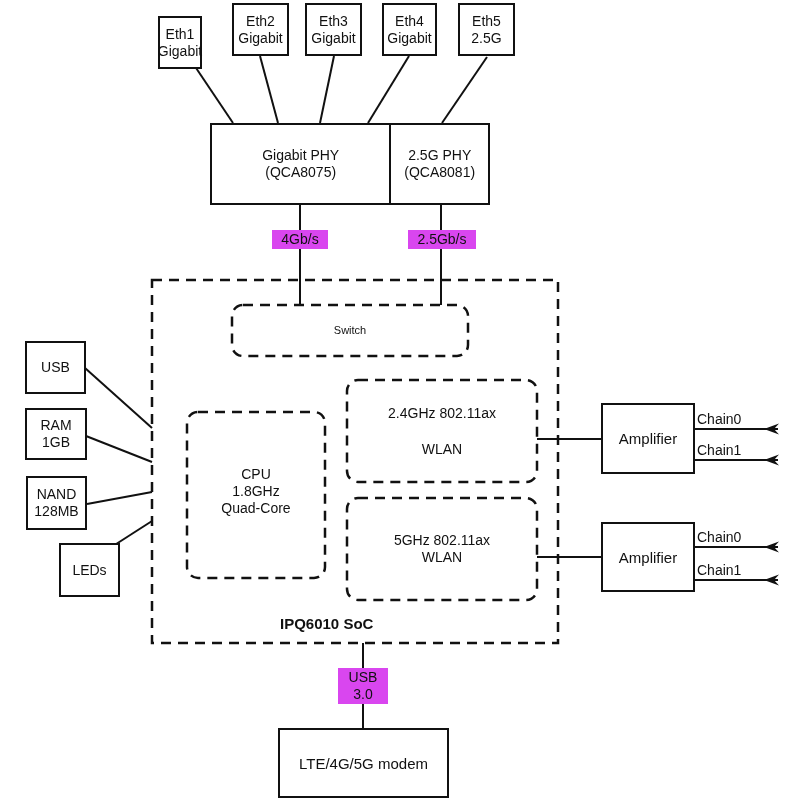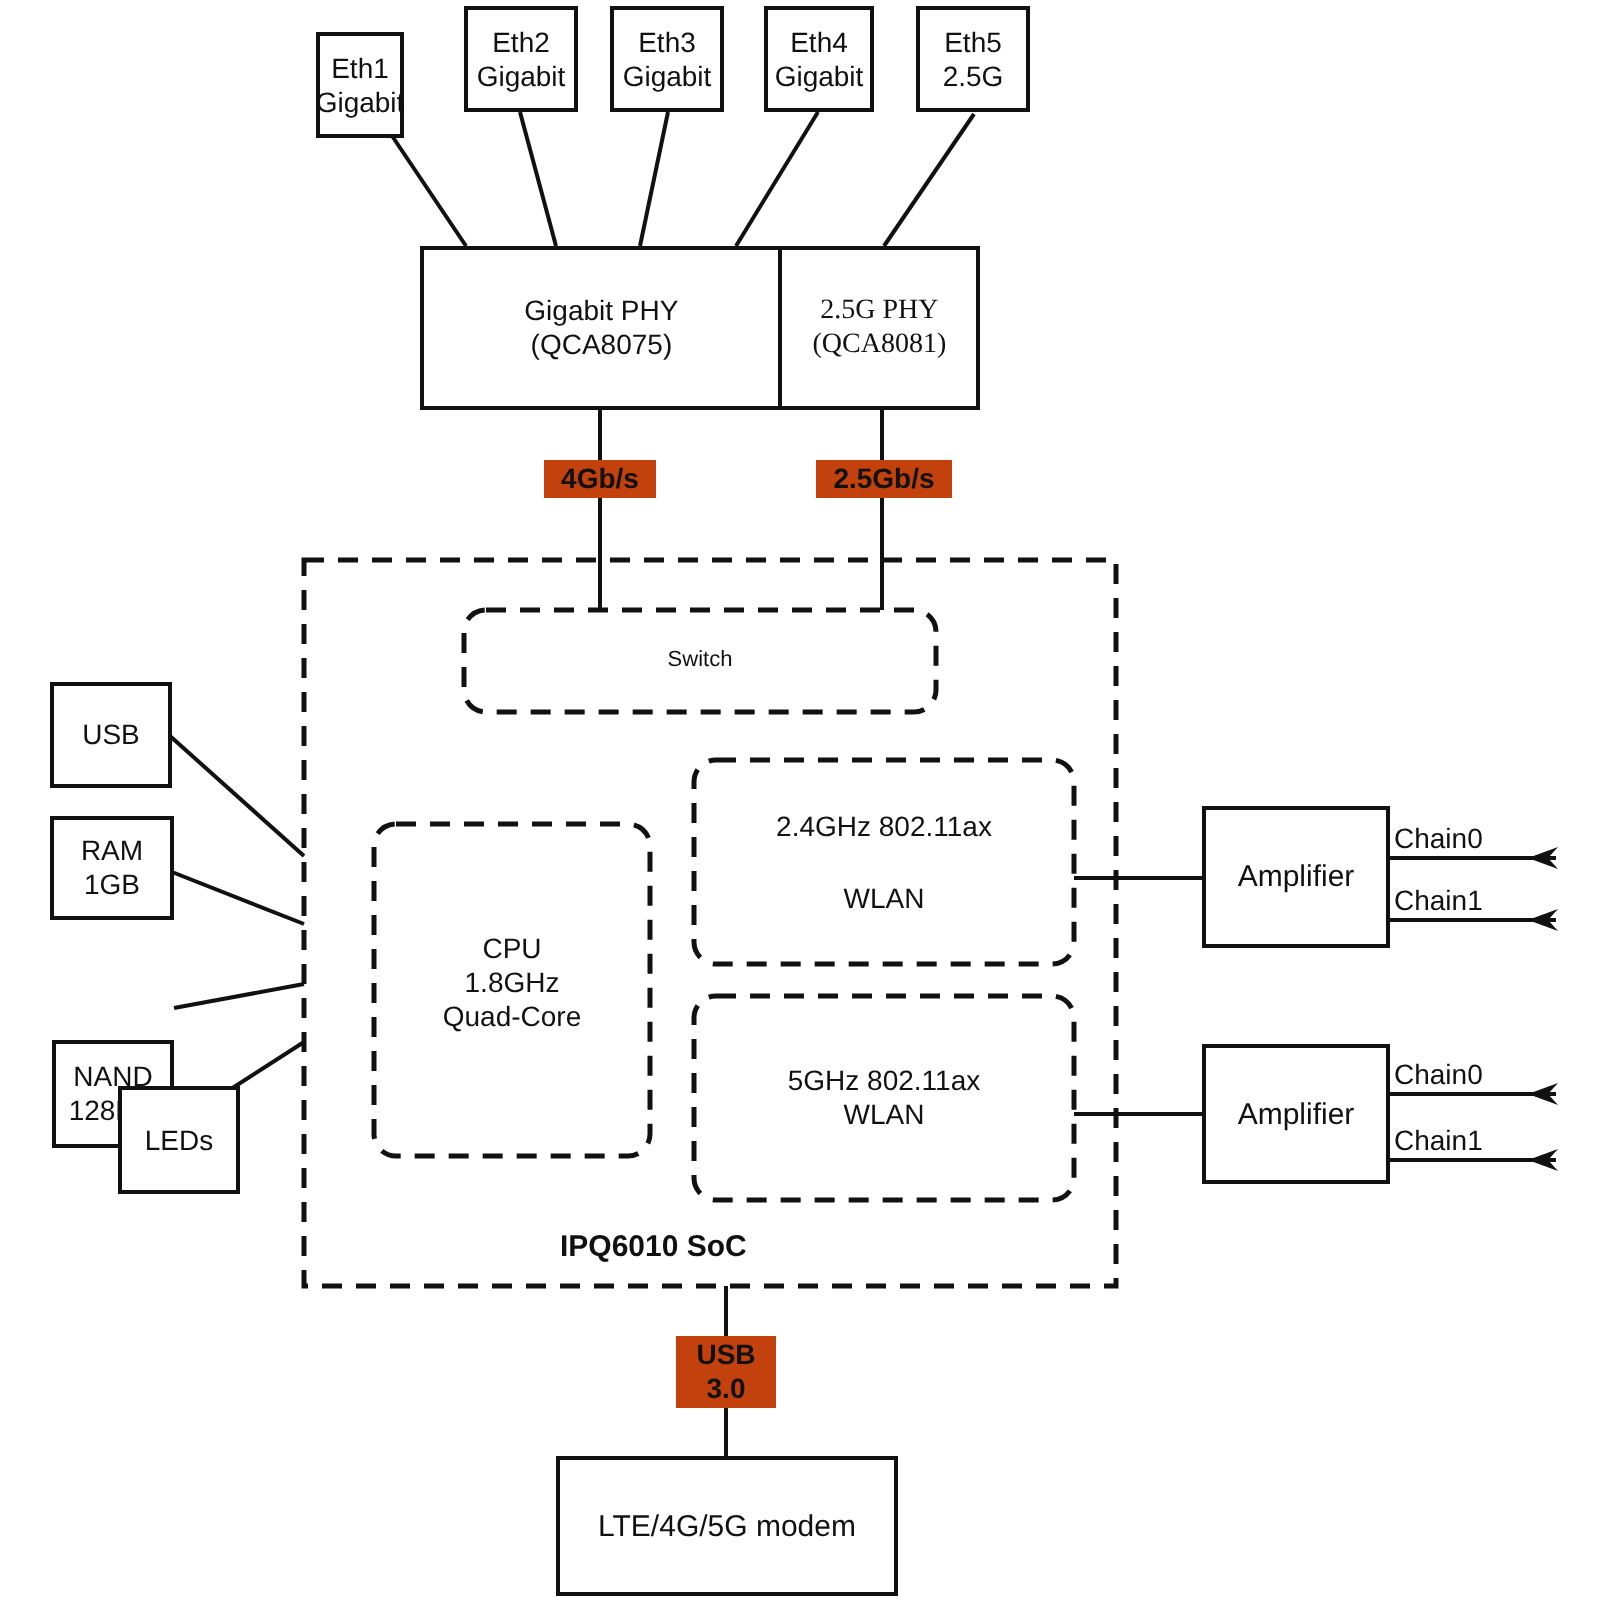--- a/index.html
+++ b/index.html
@@ -30,27 +30,27 @@
     position: absolute;
     box-sizing: border-box;
     display: flex;
     flex-direction: column;
     align-items: center;
     justify-content: center;
     text-align: center;
     font-size: 14px;
     line-height: 17px;
   }
-  .onwire { background: #c2410c; font-weight: bold; padding: 1px 3px; }
+  .onwire { background: #d946ef; font-weight: normal; padding: 1px 3px; }
   .phy-wrap { position: absolute; left: 210px; top: 123px; width: 280px; height: 82px;
     box-sizing: border-box; border: 2px solid #111111; display: flex; }
   .phy-cell { display: flex; flex-direction: column; align-items: center; justify-content: center;
     text-align: center; font-size: 14px; line-height: 17px; box-sizing: border-box; }
   .phy-left { width: 180px; }
-  .phy-right { width: 100px; border-left: 2px solid #111111; font-family: Liberation Serif, serif; }
+  .phy-right { width: 100px; border-left: 2px solid #111111; }
   .chain-lbl {
     position: absolute; font-size: 14px; line-height: 17px;
     text-align: right; white-space: nowrap;
   }
   .soc-title { position: absolute; left: 280px; top: 615px; width: 156px;
     font-weight: bold; font-size: 15px; }
 </style>
 </head>
 <body>
 
@@ -155,21 +155,21 @@
 
   <div class="soc-title">IPQ6010 SoC</div>
 
   <div class="box" style="left:25px; top:341px; width:61px; height:53px;">
     <span>USB</span>
   </div>
   <div class="box" style="left:25px; top:408px; width:62px; height:52px;">
     <span>RAM</span>
     <span>1GB</span>
   </div>
-  <div class="box" style="left:26px; top:476px; width:61px; height:54px;margin-top:44px;">
+  <div class="box" style="left:26px; top:476px; width:61px; height:54px;">
     <span>NAND</span>
     <span>128MB</span>
   </div>
   <div class="box" style="left:25px; top:543px; width:61px; height:54px;margin-left:34px;">
     <span>LEDs</span>
   </div>
 
   <div class="box" style="left:601px; top:403px; width:94px; height:71px; font-size:15px;">
     <span>Amplifier</span>
   </div>

